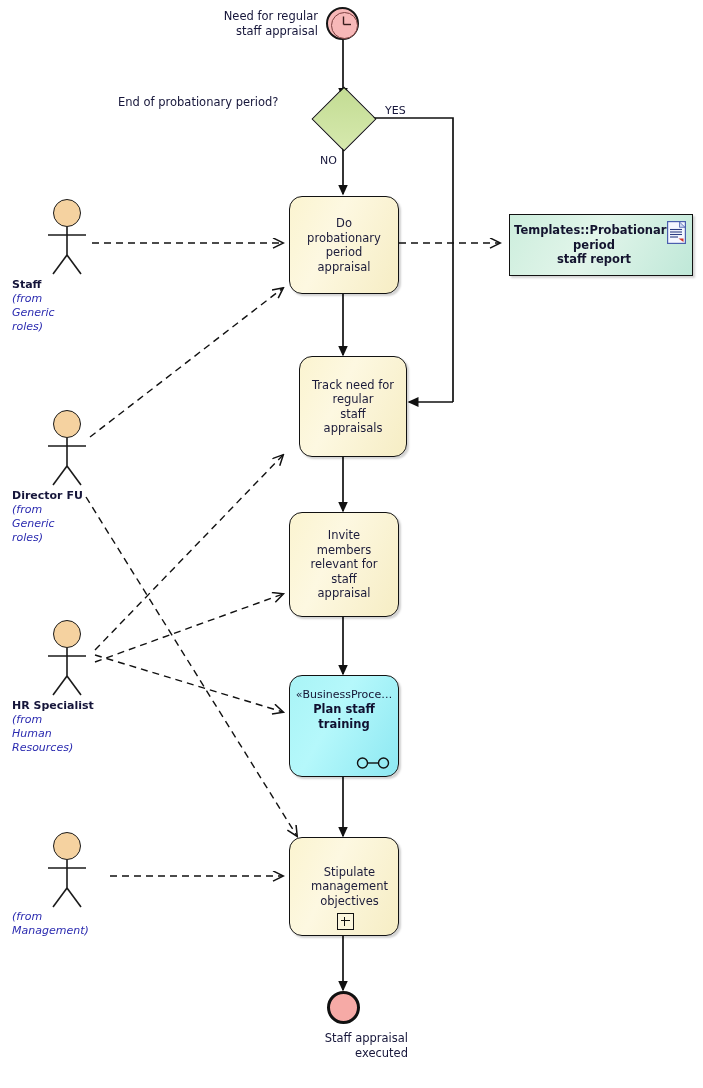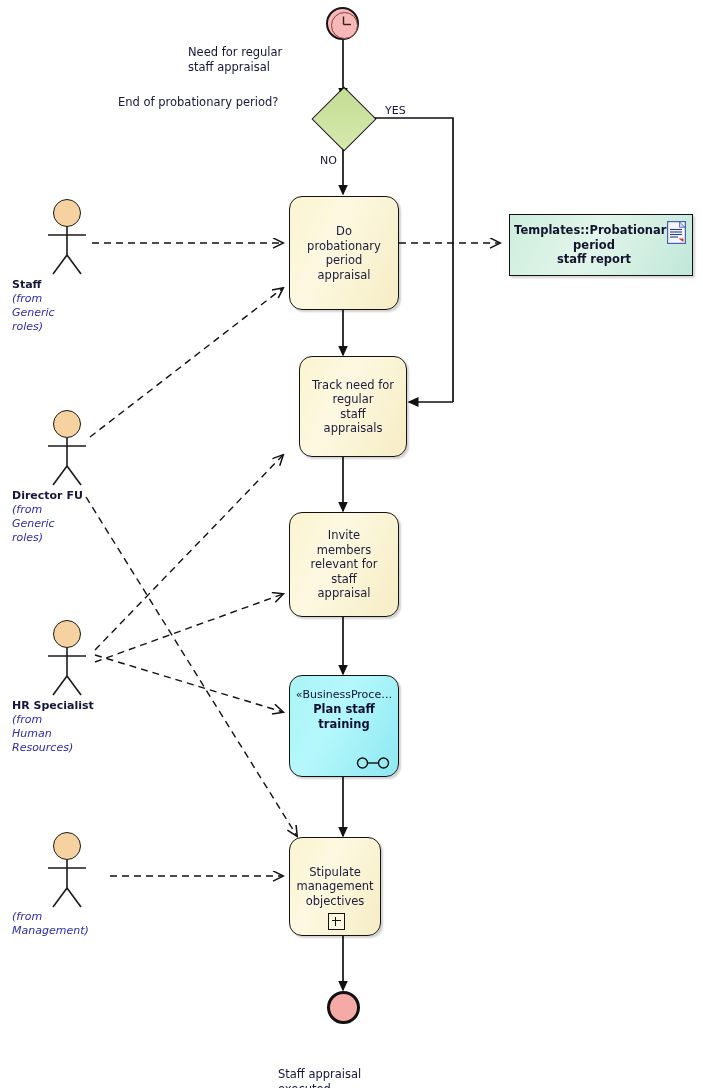--- a/index.html
+++ b/index.html
@@ -49,21 +49,21 @@
                border-radius:50%;border:1.6px solid #7d4040;background:#f7b8b8;}
   .end-evt{width:33px;height:33px;border:3px solid #111;background:#f6aaa6;}
 
   
   .decision{position:absolute;width:44px;height:44px;
             background:linear-gradient(135deg,#c3dc93,#d6e9ae);
             border:1.4px solid #121212;transform:rotate(45deg);}
 
   
   .txt{position:absolute;font-size:11.5px;line-height:14.5px;color:#16163a;}
-  .txt.c{text-align:left;margin-top:36px;}
+  .txt.c{text-align:right;}
   .txt.r{text-align:left;}
   .flowlabel{position:absolute;font-size:11px;color:#16163a;}
 
   
   .actor{position:absolute;width:110px;text-align:left;}
   .actor .head{width:26px;height:26px;border-radius:50%;
                background:#f5d2a0;border:1.5px solid #1a1a1a;
                margin:0 auto;}
   .actor svg{display:block;margin:0 auto;}
   .aname{font-size:11px;font-weight:bold;color:#15153a;margin-top:1px;
@@ -121,21 +121,21 @@
   <div class="txt c" style="left:188px;top:9px;width:130px;">
     <div>Need for regular</div>
     <div>staff appraisal</div>
   </div>
 
   <div class="decision" style="left:321px;top:96px;"></div>
   <div class="txt r" style="left:118px;top:95px;width:200px;">End of probationary period?</div>
   <div class="flowlabel" style="left:385px;top:104px;">YES</div>
   <div class="flowlabel" style="left:320px;top:154px;">NO</div>
 
-  <div class="node activity" style="left:289px;top:196px;width:110px;height:114px;">
+  <div class="node activity" style="left:289px;top:196px;width:110px;height:98px;">
     <div class="lbl">
       <div>Do probationary</div>
       <div>period appraisal</div>
     </div>
   </div>
 
   <div class="node doc" style="left:509px;top:214px;width:184px;height:62px;">
     <div class="lbl">
       <div>Templates::Probationary period</div>
       <div>staff report</div>
@@ -174,21 +174,21 @@
       <div class="stereo">«BusinessProce…</div>
       <div class="bpname">Plan staff training</div>
     </div>
     <svg class="linkmark" viewBox="0 0 34 12">
       <circle cx="6.5" cy="6" r="5" fill="none" stroke="#111" stroke-width="1.4"></circle>
       <circle cx="27.5" cy="6" r="5" fill="none" stroke="#111" stroke-width="1.4"></circle>
       <line x1="11.5" y1="6" x2="22.5" y2="6" stroke="#111" stroke-width="1.4"></line>
     </svg>
   </div>
 
-  <div class="node activity" style="left:289px;top:837px;width:92px;height:99px;">
+  <div class="node activity" style="left:289px;top:837px;width:110px;height:99px;justify-content:flex-end;">
     <div class="lbl">
       <div>Stipulate</div>
       <div>management</div>
       <div>objectives</div>
     </div>
     <div class="plus"></div>
   </div>
 
   <div class="event end-evt" style="left:327px;top:991px;"></div>
   <div class="txt c" style="left:278px;top:1031px;width:130px;">

